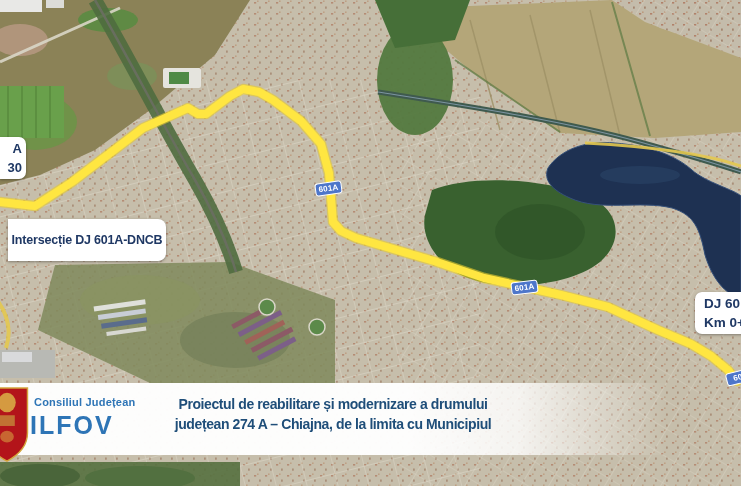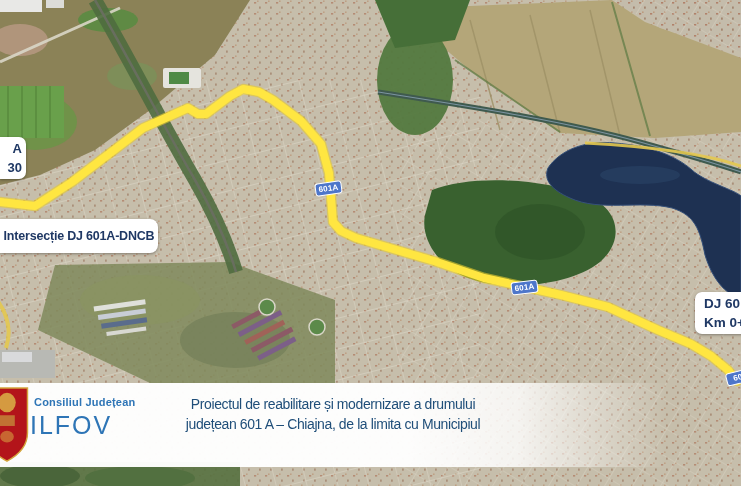--- a/index.html
+++ b/index.html
@@ -12,49 +12,49 @@
 
   
   .map-label{
     position:absolute;background:#ffffff;color:#1f3864;
     font-weight:700;box-shadow:0 1px 3px rgba(0,0,0,.35);
     display:flex;flex-direction:column;justify-content:center;
     line-height:19px;
   }
   .label-left-cut{left:0;top:137px;width:26px;height:42px;border-radius:0 7px 7px 0;
     font-size:13px;text-align:right;padding-right:4px;box-sizing:border-box;}
-  .label-intersection{left:0;top:219px;width:158px;height:34px;border-radius:0 8px 8px 0;
+  .label-intersection{left:8px;top:219px;width:158px;height:42px;border-radius:0 8px 8px 0;
     font-size:12.5px;text-align:center;letter-spacing:-.2px;}
   .label-right-cut{left:695px;top:292px;width:60px;height:42px;border-radius:7px 0 0 7px;
     font-size:13.5px;text-align:left;padding-left:9px;box-sizing:border-box;}
 
   
   .shield{
     position:absolute;background:#4d76ca;border:1px solid #ffffff;border-radius:3px;
     color:#fff;font-weight:700;font-size:8px;display:flex;align-items:center;justify-content:center;
     box-sizing:border-box;letter-spacing:.2px;
   }
   .shield-1{left:315px;top:182px;width:27px;height:13px;transform:rotate(-8deg);}
   .shield-2{left:511px;top:281px;width:27px;height:13px;transform:rotate(-7deg);}
   .shield-3{left:726px;top:371px;width:24px;height:13px;transform:rotate(-14deg);}
 
   
   .banner{
-    position:absolute;left:0;top:383px;width:741px;height:84px;
+    position:absolute;left:0;top:383px;width:741px;height:72px;
     background:linear-gradient(90deg,
       rgba(255,255,255,.97) 0%, rgba(255,255,255,.97) 55%,
       rgba(255,255,255,.82) 70%, rgba(255,255,255,0) 90%);
   }
   .crest{position:absolute;left:-16px;top:3px;width:46px;height:78px;}
   .org{position:absolute;left:30px;top:13px;color:#2e75b6;}
   .org-small{font-size:11px;font-weight:700;letter-spacing:.2px;padding-left:4px;white-space:nowrap;}
-  .org-large{font-size:25px;font-weight:400;letter-spacing:2px;margin-top:3px;white-space:nowrap;}
+  .org-large{font-size:25px;font-weight:700;letter-spacing:2px;margin-top:3px;white-space:nowrap;}
   .title{
     position:absolute;left:142px;top:11px;width:382px;text-align:center;
-    color:#1f4e79;font-weight:400;font-size:14px;line-height:20px;letter-spacing:-.4px;
+    color:#1f4e79;font-weight:700;font-size:14px;line-height:20px;letter-spacing:-.4px;
   }
   .title div{white-space:nowrap;}
 </style>
 </head>
 <body>
 
 <div class="stage">
 
   <svg class="map-svg" viewBox="0 0 741 486" aria-hidden="true">
     <defs>
@@ -172,17 +172,17 @@
       <ellipse cx="23" cy="17" rx="9" ry="10" fill="#d8a945" opacity="0.9"></ellipse>
       <rect x="15" y="30" width="16" height="11" fill="#c79a3e" opacity="0.7"></rect>
       <ellipse cx="23" cy="52" rx="7" ry="6" fill="#d8a945" opacity="0.55"></ellipse>
     </svg>
     <div class="org">
       <div class="org-small">Consiliul Județean</div>
       <div class="org-large">ILFOV</div>
     </div>
     <div class="title">
       <div>Proiectul de reabilitare și modernizare a drumului</div>
-      <div>județean 601 A – Chiajna, de la limita cu Municipiul</div>
+      <div>județean 274 A – Chiajna, de la limita cu Municipiul</div>
     </div>
   </div>
 
 </div>
 
 </body></html>

